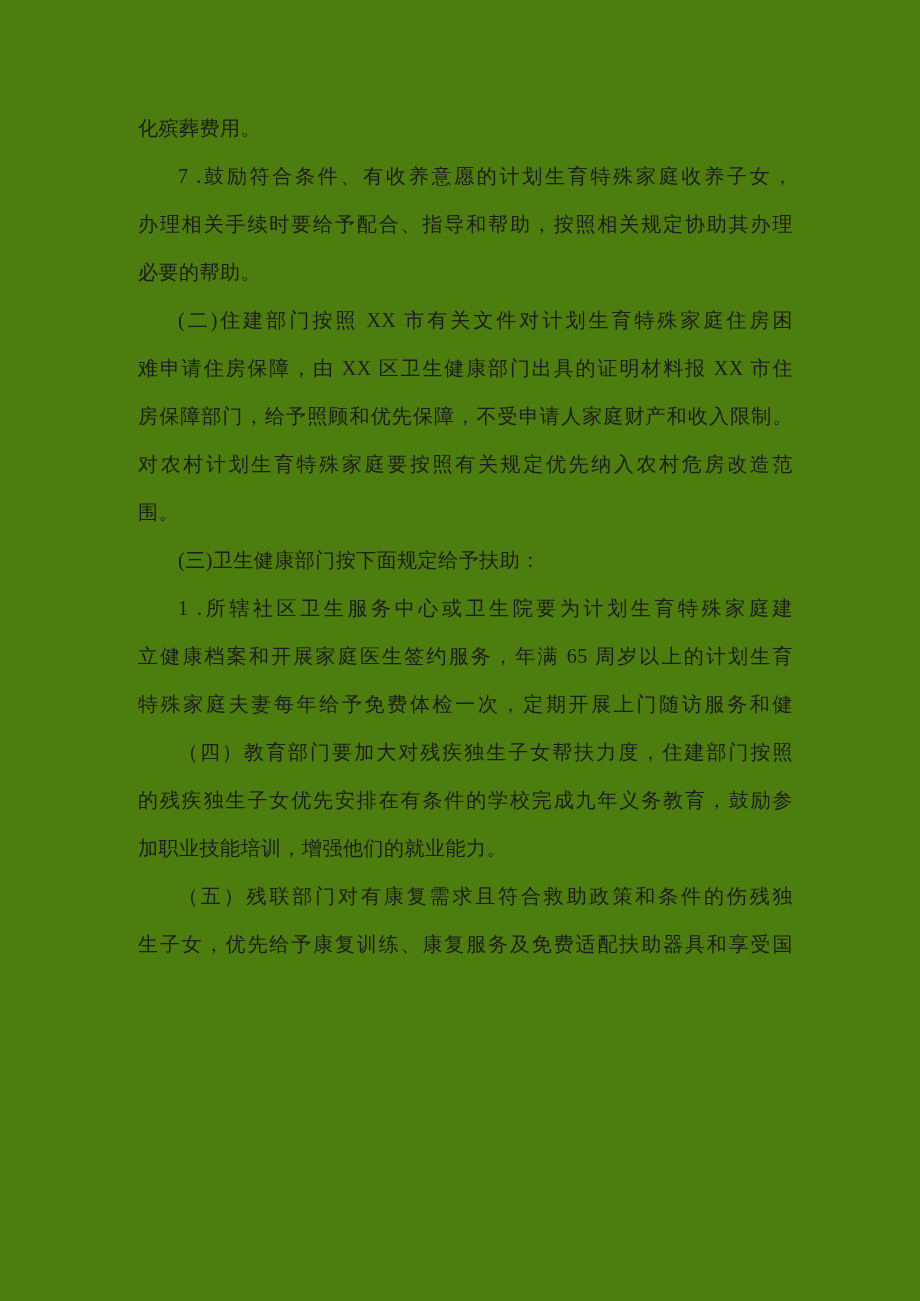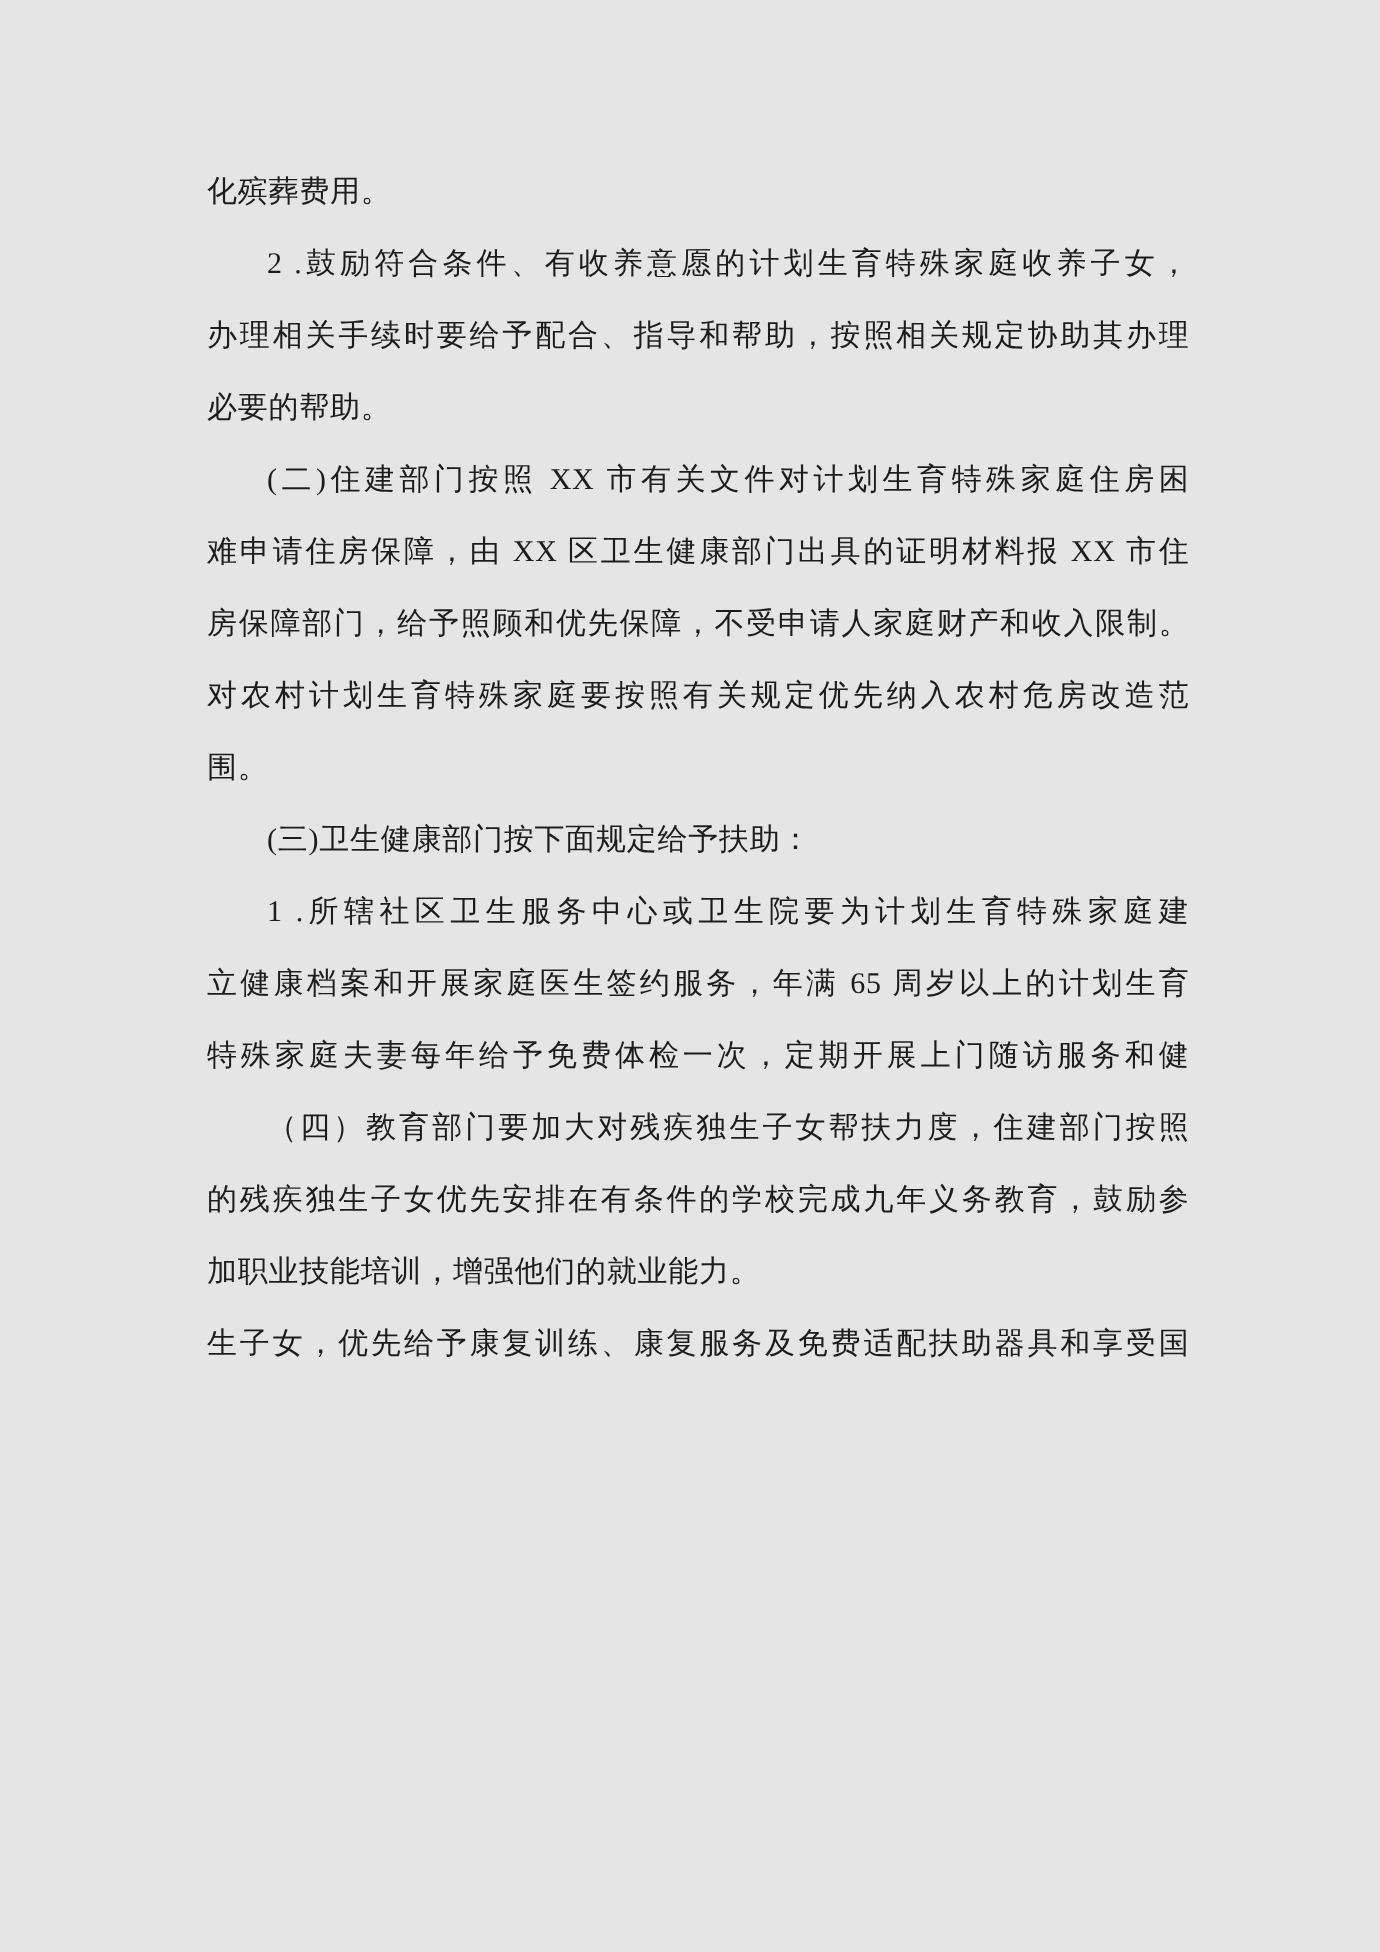--- a/index.html
+++ b/index.html
@@ -9,21 +9,21 @@
   body {
     width: 920px;
     height: 1301px;
     background: #ffffff;
     font-family: "Liberation Serif", "DejaVu Serif", serif;
   }
   .page {
     position: relative;
     width: 920px;
     height: 1301px;
-    background: #e5e5e5;
+    background: #4d7c0f;
     overflow: hidden;
   }
   .text-block {
     position: absolute;
     left: 138px;
     top: 104px;
     width: 655px;
   }
   .para {
     margin: 0;
@@ -49,21 +49,21 @@
 </style>
 </head>
 <body>
 
 <div class="page">
   <div class="text-block" id="doc-body">
       <div class="para">
         <div class="line">化殡葬费用。</div>
       </div>
       <div class="para">
-        <div class="line indent fill">2 .鼓励符合条件、有收养意愿的计划生育特殊家庭收养子女，</div>
+        <div class="line indent fill">7 .鼓励符合条件、有收养意愿的计划生育特殊家庭收养子女，</div>
         <div class="line fill">办理相关手续时要给予配合、指导和帮助，按照相关规定协助其办理</div>
         <div class="line">必要的帮助。</div>
       </div>
       <div class="para">
         <div class="line indent fill">(二)住建部门按照 XX 市有关文件对计划生育特殊家庭住房困</div>
         <div class="line fill">难申请住房保障，由 XX 区卫生健康部门出具的证明材料报 XX 市住</div>
         <div class="line fill">房保障部门，给予照顾和优先保障，不受申请人家庭财产和收入限制。</div>
         <div class="line fill">对农村计划生育特殊家庭要按照有关规定优先纳入农村危房改造范</div>
         <div class="line">围。</div>
       </div>
@@ -74,16 +74,17 @@
         <div class="line indent fill">1 .所辖社区卫生服务中心或卫生院要为计划生育特殊家庭建</div>
         <div class="line fill">立健康档案和开展家庭医生签约服务，年满 65 周岁以上的计划生育</div>
         <div class="line fill">特殊家庭夫妻每年给予免费体检一次，定期开展上门随访服务和健</div>
       </div>
       <div class="para">
         <div class="line indent fill">（四）教育部门要加大对残疾独生子女帮扶力度，住建部门按照</div>
         <div class="line fill">的残疾独生子女优先安排在有条件的学校完成九年义务教育，鼓励参</div>
         <div class="line">加职业技能培训，增强他们的就业能力。</div>
       </div>
       <div class="para">
+        <div class="line indent fill">（五）残联部门对有康复需求且符合救助政策和条件的伤残独</div>
         <div class="line fill">生子女，优先给予康复训练、康复服务及免费适配扶助器具和享受国</div>
       </div>
     </div>
 </div>
 
 </body></html>

